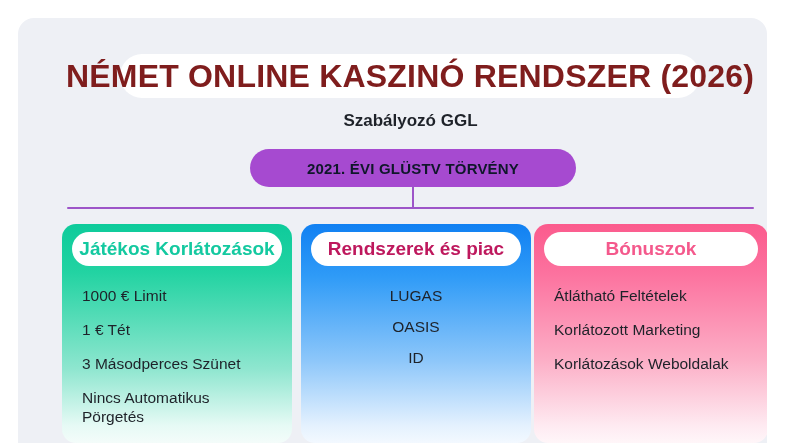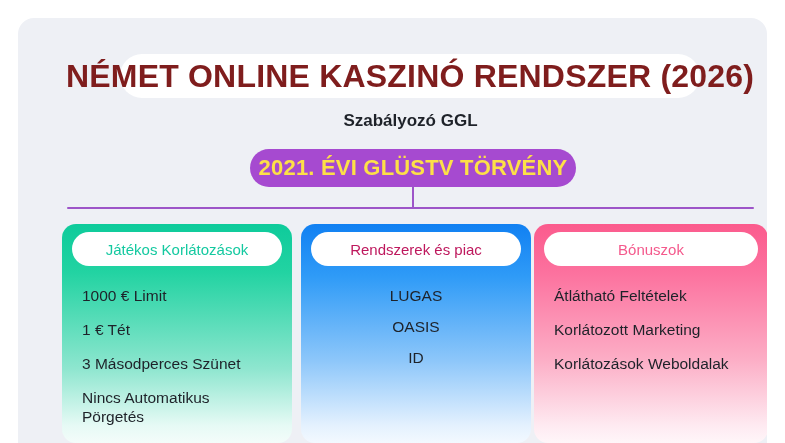--- a/index.html
+++ b/index.html
@@ -74,22 +74,22 @@
     top: 131px;
     width: 326px;
     height: 38px;
     background: #a64ad0;
     border-radius: 19px;
     display: flex;
     align-items: center;
     justify-content: center;
   }
   .law-text {
-    color: #fde047;
-    font-size: 22px;
+    color: #0f172a;
+    font-size: 15px;
     font-weight: bold;
     letter-spacing: 0.2px;
     white-space: nowrap;
   }
 
   
   .conn-vert {
     position: absolute;
     left: 394px;
     top: 168px;
@@ -133,22 +133,22 @@
     top: 8px;
     right: 10px;
     height: 34px;
     background: #ffffff;
     border-radius: 17px;
     display: flex;
     align-items: center;
     justify-content: center;
   }
   .card-head-text {
-    font-size: 15px;
-    font-weight: normal;
+    font-size: 19px;
+    font-weight: bold;
     white-space: nowrap;
   }
   .c1 .card-head-text { color: #14c9a0; }
   .c2 .card-head-text { color: #be185d; }
   .c3 .card-head-text { color: #f4598c; }
 
   .card-body {
     position: absolute;
     left: 0;
     top: 50px;

